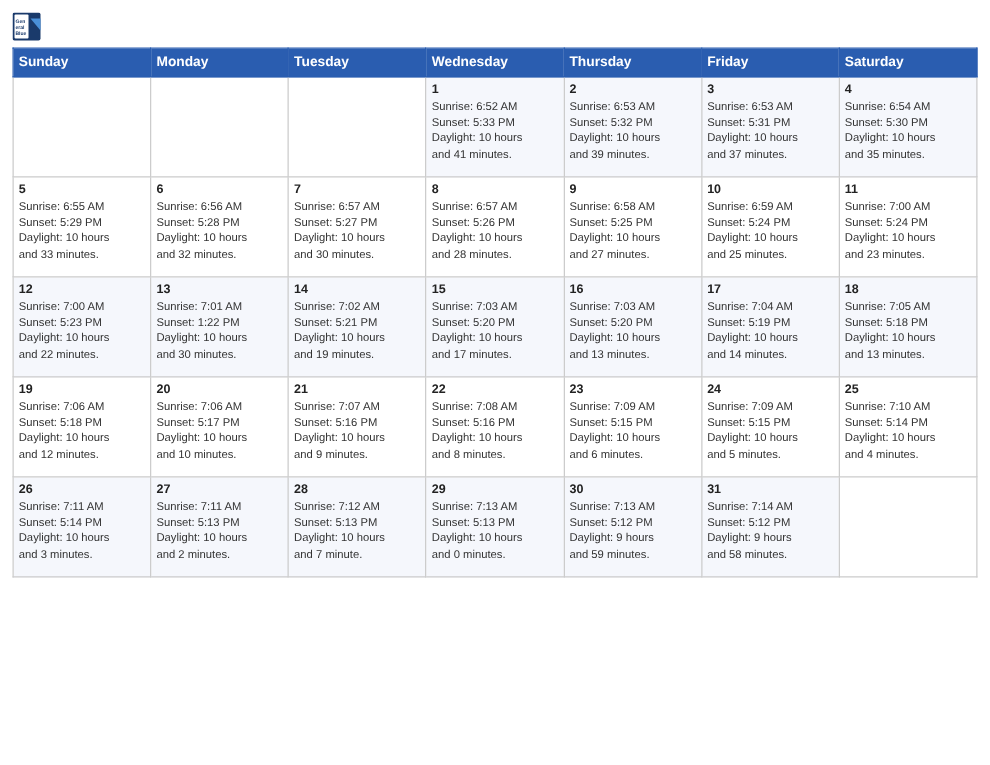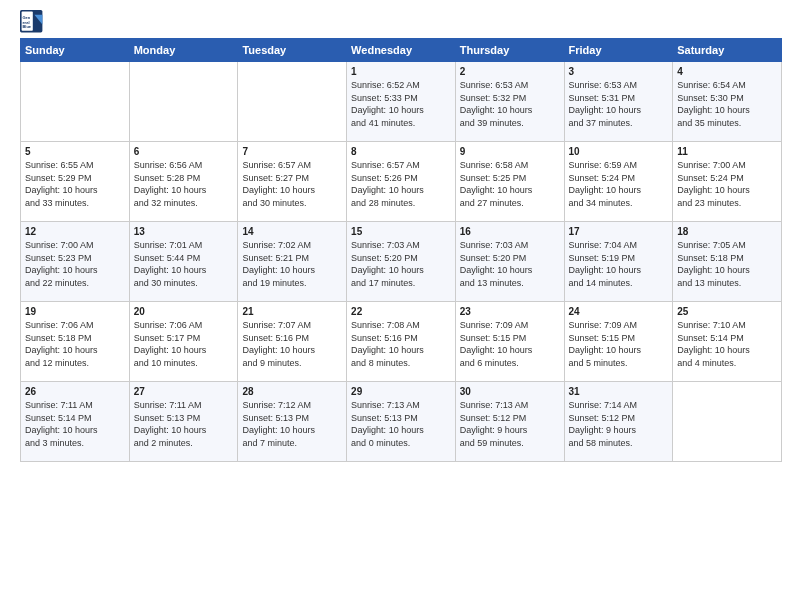--- a/index.html
+++ b/index.html
@@ -5,21 +5,21 @@
     * { margin: 0; padding: 0; box-sizing: border-box; }
     body {
       width: 792px;
       height: 612px;
       font-family: Arial, sans-serif;
       background: #fff;
       overflow: hidden;
     }
     .container {
       width: 792px;
-      padding: 10px 10px 5px 20px;
+      padding: 10px 10px 5px 10px;
     }
     .header-top {
       display: flex;
       justify-content: space-between;
       align-items: flex-start;
       margin-bottom: 4px;
     }
     .logo {
       display: flex;
       align-items: center;
@@ -198,42 +198,42 @@
             <div class="cell-text">Sunrise: 6:58 AM</div>
             <div class="cell-text">Sunset: 5:25 PM</div>
             <div class="cell-text">Daylight: 10 hours</div>
             <div class="cell-text">and 27 minutes.</div>
           </td>
           <td>
             <span class="day-num">10</span>
             <div class="cell-text">Sunrise: 6:59 AM</div>
             <div class="cell-text">Sunset: 5:24 PM</div>
             <div class="cell-text">Daylight: 10 hours</div>
-            <div class="cell-text">and 34 minutes.</div>
+            <div class="cell-text">and 25 minutes.</div>
           </td>
           <td>
             <span class="day-num">11</span>
             <div class="cell-text">Sunrise: 7:00 AM</div>
             <div class="cell-text">Sunset: 5:24 PM</div>
             <div class="cell-text">Daylight: 10 hours</div>
             <div class="cell-text">and 23 minutes.</div>
           </td>
         </tr>
         <tr>
           <td>
             <span class="day-num">12</span>
             <div class="cell-text">Sunrise: 7:00 AM</div>
             <div class="cell-text">Sunset: 5:23 PM</div>
             <div class="cell-text">Daylight: 10 hours</div>
             <div class="cell-text">and 22 minutes.</div>
           </td>
           <td>
             <span class="day-num">13</span>
             <div class="cell-text">Sunrise: 7:01 AM</div>
-            <div class="cell-text">Sunset: 5:44 PM</div>
+            <div class="cell-text">Sunset: 1:22 PM</div>
             <div class="cell-text">Daylight: 10 hours</div>
             <div class="cell-text">and 30 minutes.</div>
           </td>
           <td>
             <span class="day-num">14</span>
             <div class="cell-text">Sunrise: 7:02 AM</div>
             <div class="cell-text">Sunset: 5:21 PM</div>
             <div class="cell-text">Daylight: 10 hours</div>
             <div class="cell-text">and 19 minutes.</div>
           </td>

